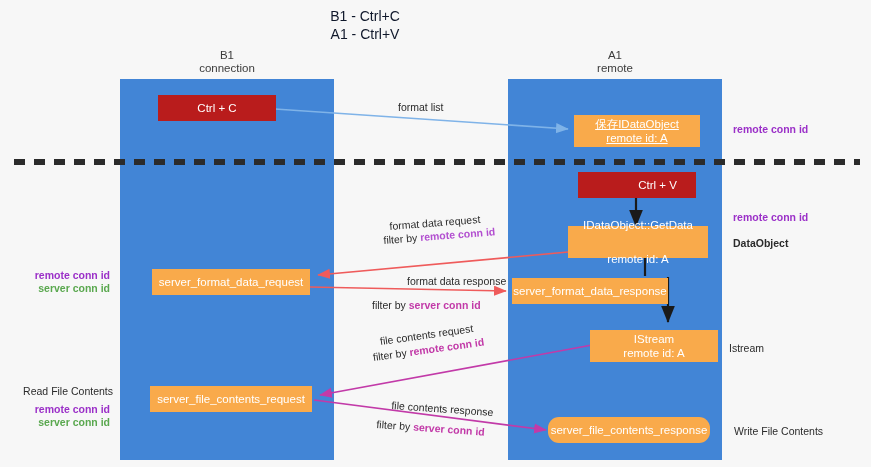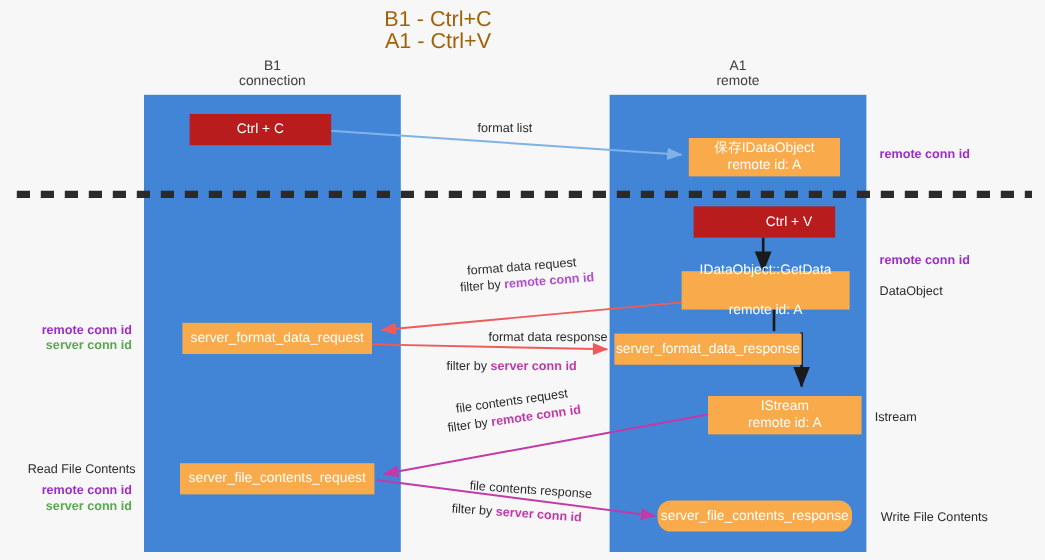--- a/index.html
+++ b/index.html
@@ -29,22 +29,22 @@
     position: absolute;
     text-align: center;
     color: #3c3c3c;
     font-size: 11.5px;
     line-height: 13px;
     white-space: pre;
   }
   .title {
     position: absolute;
     text-align: center;
-    color: #a16207;
-    font-size: 18px;
+    color: #0f172a;
+    font-size: 14px;
     line-height: 18px;
     white-space: pre;
     width: 730px;
     left: 0;
   }
   .node {
     position: absolute;
     display: flex;
     flex-direction: column;
     align-items: center;
@@ -130,21 +130,21 @@
 
     <line x1="592" y1="345" x2="320" y2="395" stroke="#c23aa8" stroke-width="1.6" marker-end="url(#ar-mag)"></line>
 
     <line x1="314" y1="400" x2="546" y2="430" stroke="#c23aa8" stroke-width="1.6" marker-end="url(#ar-mag)"></line>
   </svg>
 
   <div class="node green" style="left:158px; top:95px; width:118px; height:26px;">
     <span>Ctrl + C</span>
   </div>
 
-  <div class="node orange" style="left:574px; top:115px; width:126px; height:32px;">
+  <div class="node orange" style="left:574px; top:115px; width:126px; height:32px;text-decoration:underline;">
     <span>保存IDataObject</span>
     <span>remote id: A</span>
   </div>
 
   <div class="node green" style="left:578px; top:172px; width:118px; height:26px;padding-left:41px;">
     <span>Ctrl + V</span>
   </div>
 
   <div class="node orange" style="left:568px; top:226px; width:140px; height:32px;gap:20px;">
     <span>IDataObject::GetData</span>
@@ -199,21 +199,21 @@
 
   <div class="edge-label rot-neg" style="left:391px; top:398px; transform: rotate(4deg);">
     <span>file contents response</span>
   </div>
   <div class="edge-label rot-neg" style="left:376px; top:417px; transform: rotate(4deg);">
     <span>filter by </span><span class="magenta">server conn id</span>
   </div>
 
   <div class="side-label purple right" style="left:733px; top:122px;">remote conn id</div>
   <div class="side-label purple right" style="left:733px; top:210px;">remote conn id</div>
-  <div class="side-label right" style="left:733px; top:236px;">DataObject</div>
+  <div class="side-label right" style="left:733px; top:236px;font-weight:bold;">DataObject</div>
   <div class="side-label right" style="left:729px; top:341px;">Istream</div>
   <div class="side-label right" style="left:734px; top:424px;">Write File Contents</div>
 
   <div class="side-label purple rightal" style="left:0px; top:268px; width:110px;">remote conn id</div>
   <div class="side-label green rightal" style="left:0px; top:281px; width:110px;">server conn id</div>
 
   <div class="side-label rightal" style="left:0px; top:384px; width:113px;">Read File Contents</div>
   <div class="side-label purple rightal" style="left:0px; top:402px; width:110px;">remote conn id</div>
   <div class="side-label green rightal" style="left:0px; top:415px; width:110px;">server conn id</div>
 

